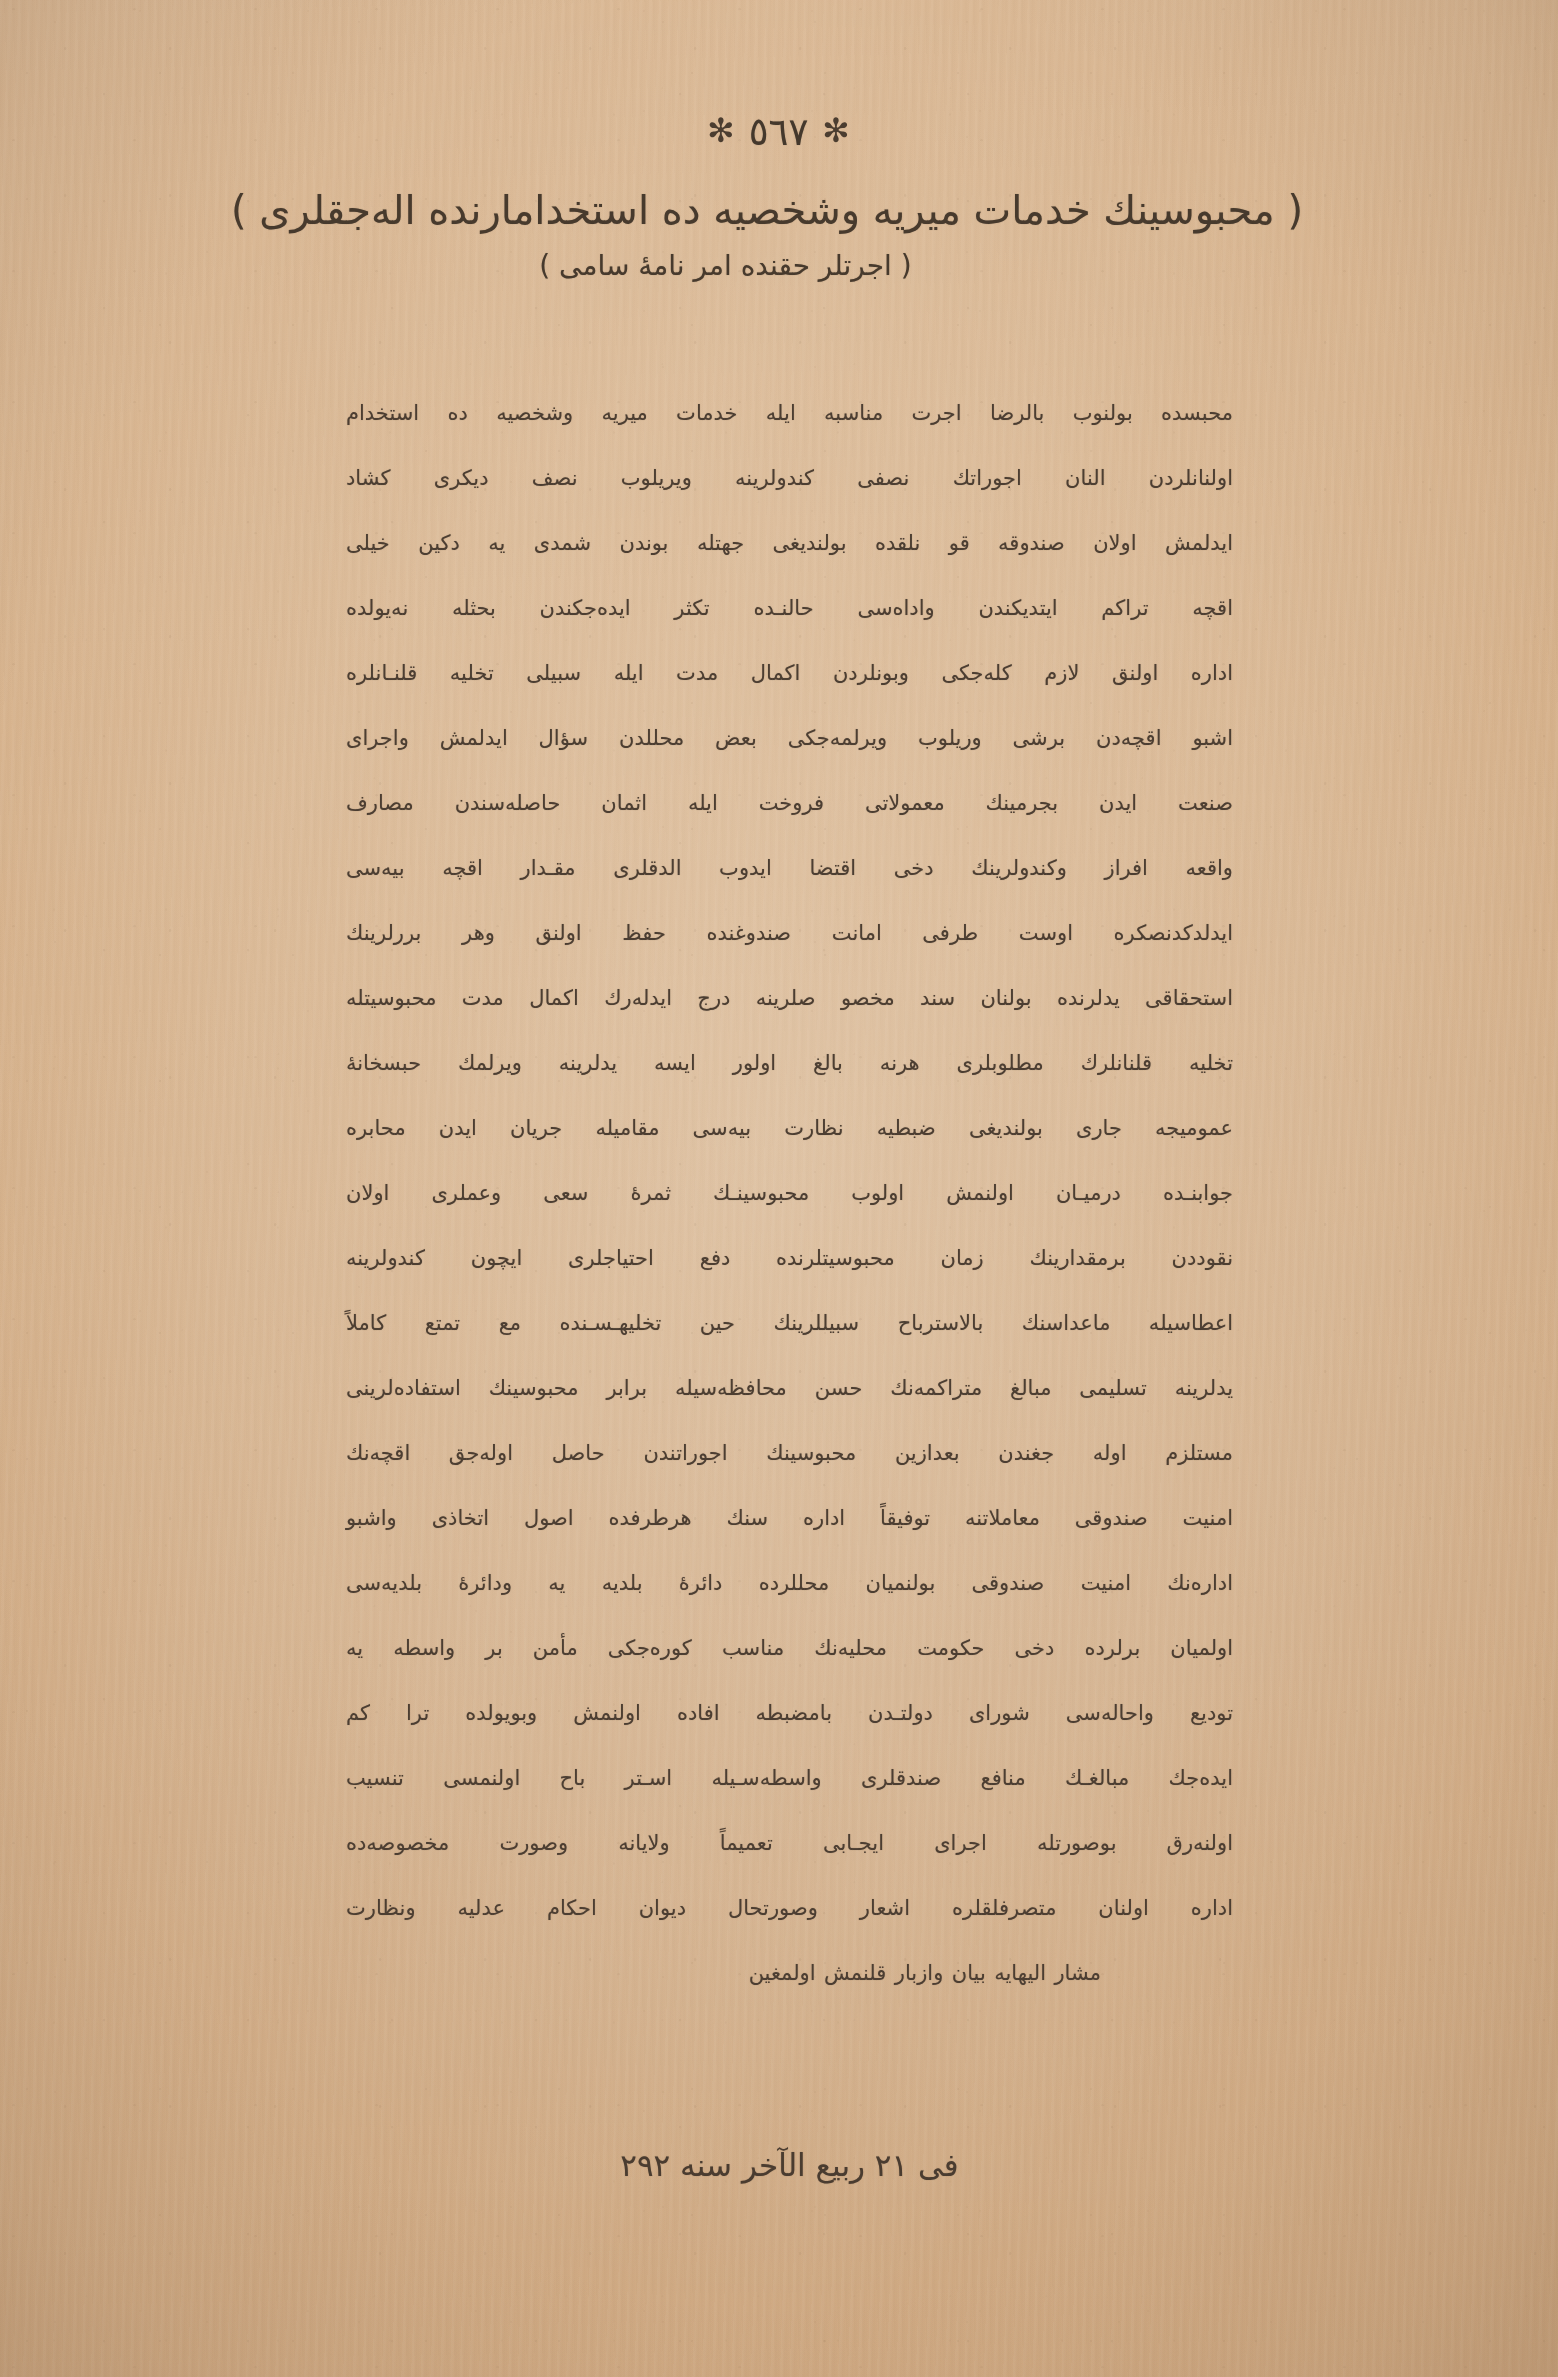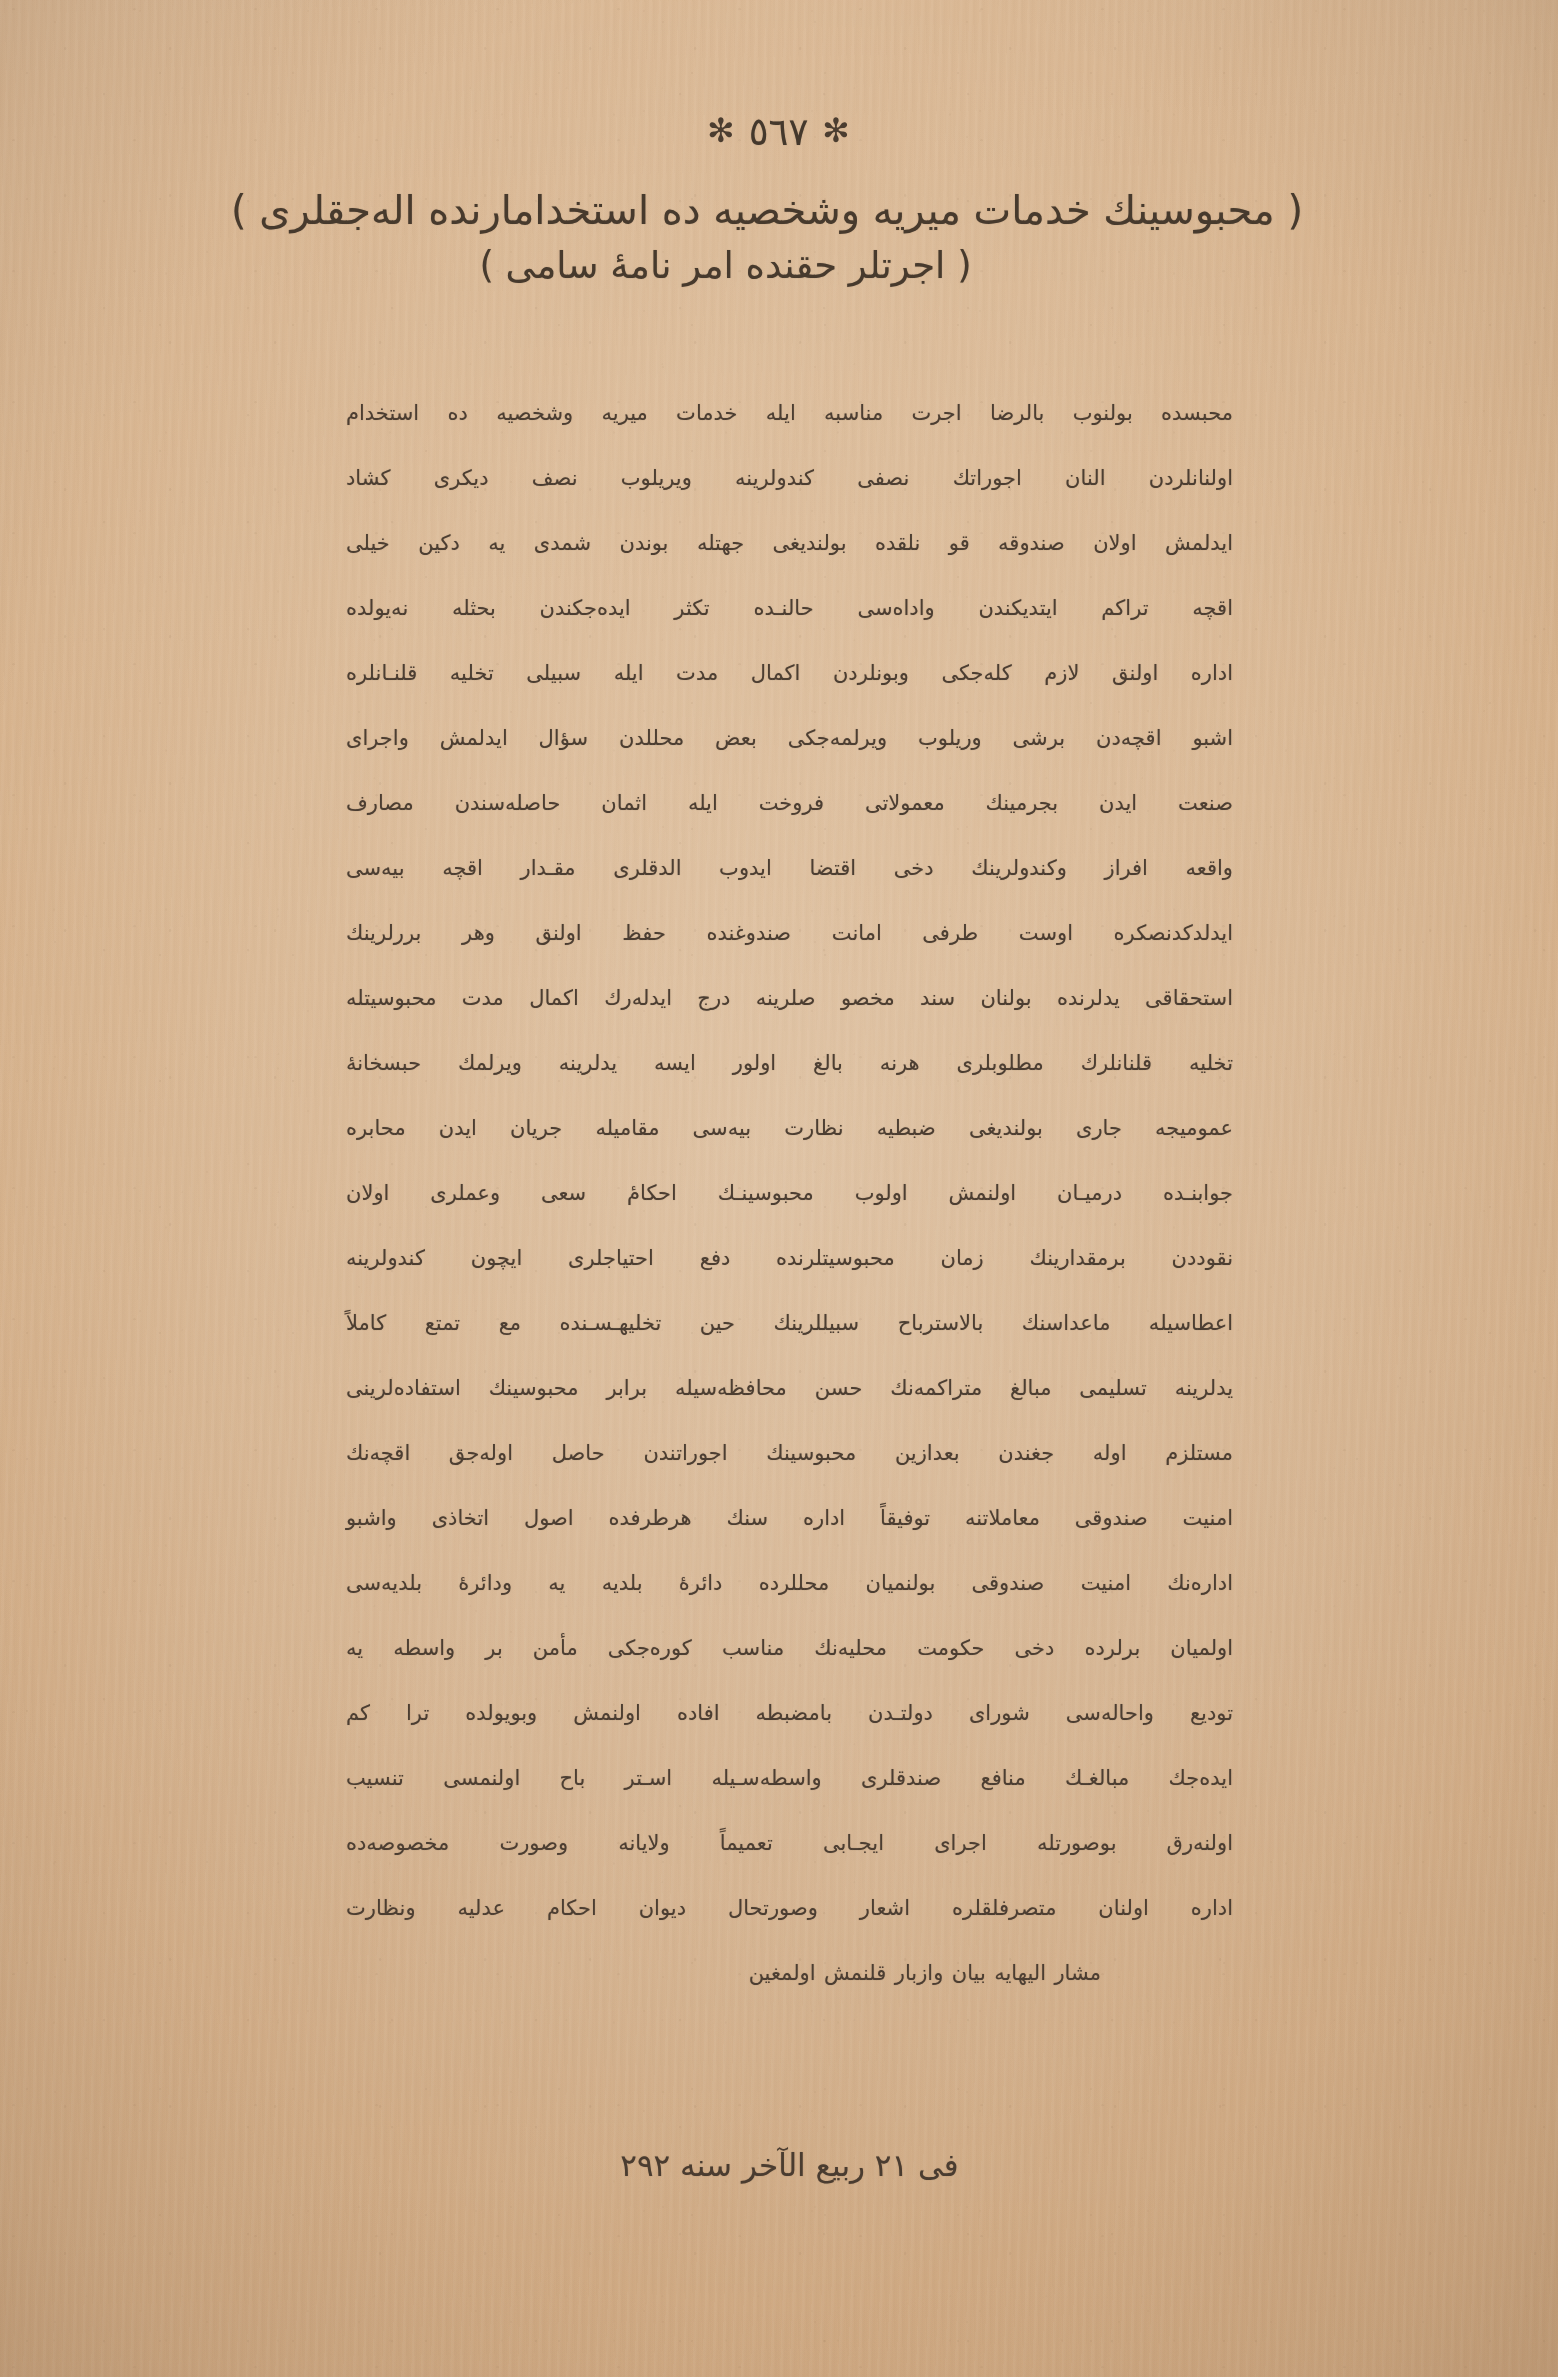--- a/index.html
+++ b/index.html
@@ -105,21 +105,21 @@
     text-align: center;
     white-space: nowrap;
   }
   .title-line.l1 {
     font-size: 40px;
     line-height: 55px;
     letter-spacing: 0.9px;
     padding-right: 23px;
   }
   .title-line.l2 {
-    font-size: 37px;
+    font-size: 28px;
     line-height: 55px;
     letter-spacing: 0.9px;
     padding-right: 106px;
   }
 
   
   #body-block {
     position: absolute;
     top: 381px;
     right: 325px;   
@@ -195,21 +195,21 @@
     <div class="body-line">ايدلمش اولان صندوقه قو نلقده بولنديغى جهتله بوندن شمدى يه دكين خيلى</div>
     <div class="body-line">اقچه تراكم ايتديكندن واداەسى حالنـدە تكثر ايدەجكندن بحثله نەيولده</div>
     <div class="body-line">اداره اولنق لازم كلەجكى وبونلردن اكمال مدت ايله سبيلى تخليه قلنـانلره</div>
     <div class="body-line">اشبو اقچەدن برشى وريلوب ويرلمەجكى بعض محللدن سؤال ايدلمش واجراى</div>
     <div class="body-line">صنعت ايدن بجرمينك معمولاتى فروخت ايله اثمان حاصلەسندن مصارف</div>
     <div class="body-line">واقعه افراز وكندولرينك دخى اقتضا ايدوب الدقلرى مقـدار اقچه بيەسى</div>
     <div class="body-line">ايدلدكدنصكره اوست طرفى امانت صندوغنده حفظ اولنق وهر بررلرينك</div>
     <div class="body-line">استحقاقى يدلرنده بولنان سند مخصو صلرينه درج ايدلەرك اكمال مدت محبوسيتله</div>
     <div class="body-line">تخليه قلنانلرك مطلوبلرى هرنه بالغ اولور ايسه يدلرينه ويرلمك حبسخانهٔ</div>
     <div class="body-line">عموميجه جارى بولنديغى ضبطيه نظارت بيەسى مقاميله جريان ايدن محابره</div>
-    <div class="body-line">جوابنـدە درميـان اولنمش اولوب محبوسينـك احكامٔ سعى وعملرى اولان</div>
+    <div class="body-line">جوابنـدە درميـان اولنمش اولوب محبوسينـك ثمرهٔ سعى وعملرى اولان</div>
     <div class="body-line">نقوددن برمقدارينك زمان محبوسيتلرنده دفع احتياجلرى ايچون كندولرينه</div>
     <div class="body-line">اعطاسيله ماعداسنك بالاسترباح سبيللرينك حين تخليهـسـندە مع تمتع كاملاً</div>
     <div class="body-line">يدلرينه تسليمى مبالغ متراكمەنك حسن محافظەسيله برابر محبوسينك استفادەلرينى</div>
     <div class="body-line">مستلزم اوله جغندن بعدازين محبوسينك اجوراتندن حاصل اولەجق اقچەنك</div>
     <div class="body-line">امنيت صندوقى معاملاتنه توفيقاً اداره سنك هرطرفده اصول اتخاذى واشبو</div>
     <div class="body-line">ادارەنك امنيت صندوقى بولنميان محللرده دائرهٔ بلديه يه ودائرهٔ بلديەسى</div>
     <div class="body-line">اولميان برلرده دخى حكومت محليەنك مناسب كورەجكى مأمن بر واسطه يه</div>
     <div class="body-line">توديع واحالەسى شوراى دولتـدن بامضبطه افاده اولنمش وبويولده ترا كم</div>
     <div class="body-line">ايدەجك مبالغـك منافع صندقلرى واسطەسـيله اسـتر باح اولنمسى تنسيب</div>
     <div class="body-line">اولنەرق بوصورتله اجراى ايجـابى تعميماً ولايانه وصورت مخصوصەده</div>

